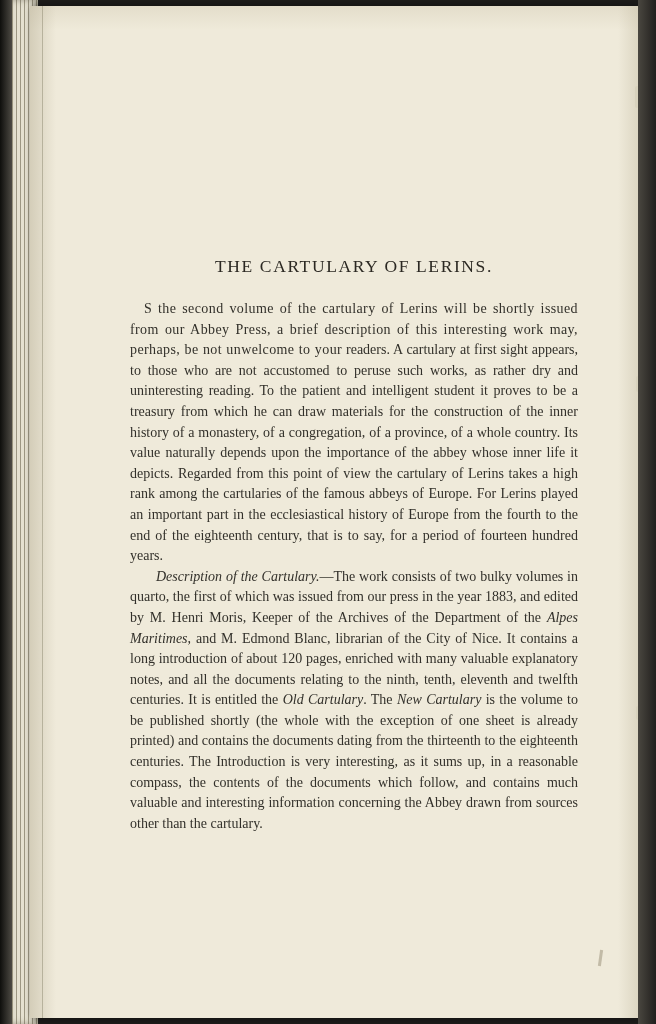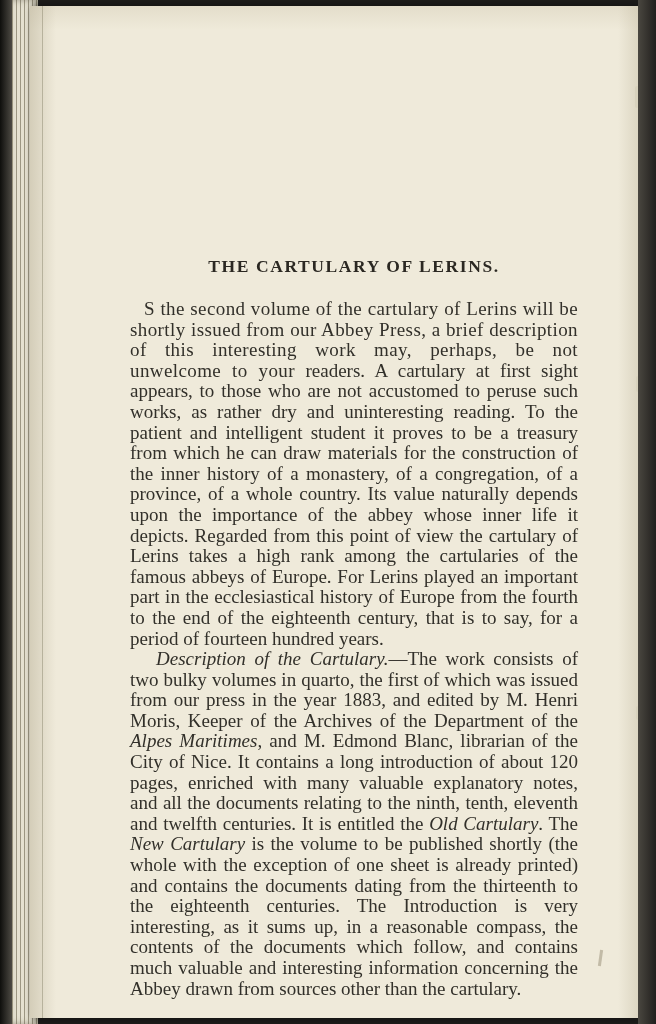--- a/index.html
+++ b/index.html
@@ -97,27 +97,27 @@
     top: 250px;
     width: 448px;
     color: #2e2b26;
   }
 
   .page-title {
     font-size: 17.5px;
     letter-spacing: 1.6px;
     text-align: center;
     margin: 0 0 22px 0;
-    font-weight: bold;
+    font-weight: normal;
     color: #2b2822;
   }
 
   p {
     margin: 0;
-    font-size: 19px;
+    font-size: 14px;
     line-height: 20.6px;
     text-align: justify;
     text-justify: inter-word;
     color: #32302a;
   }
 
   p + p { margin-top: 0px; }
 
   .indent { text-indent: 26px; }
 

